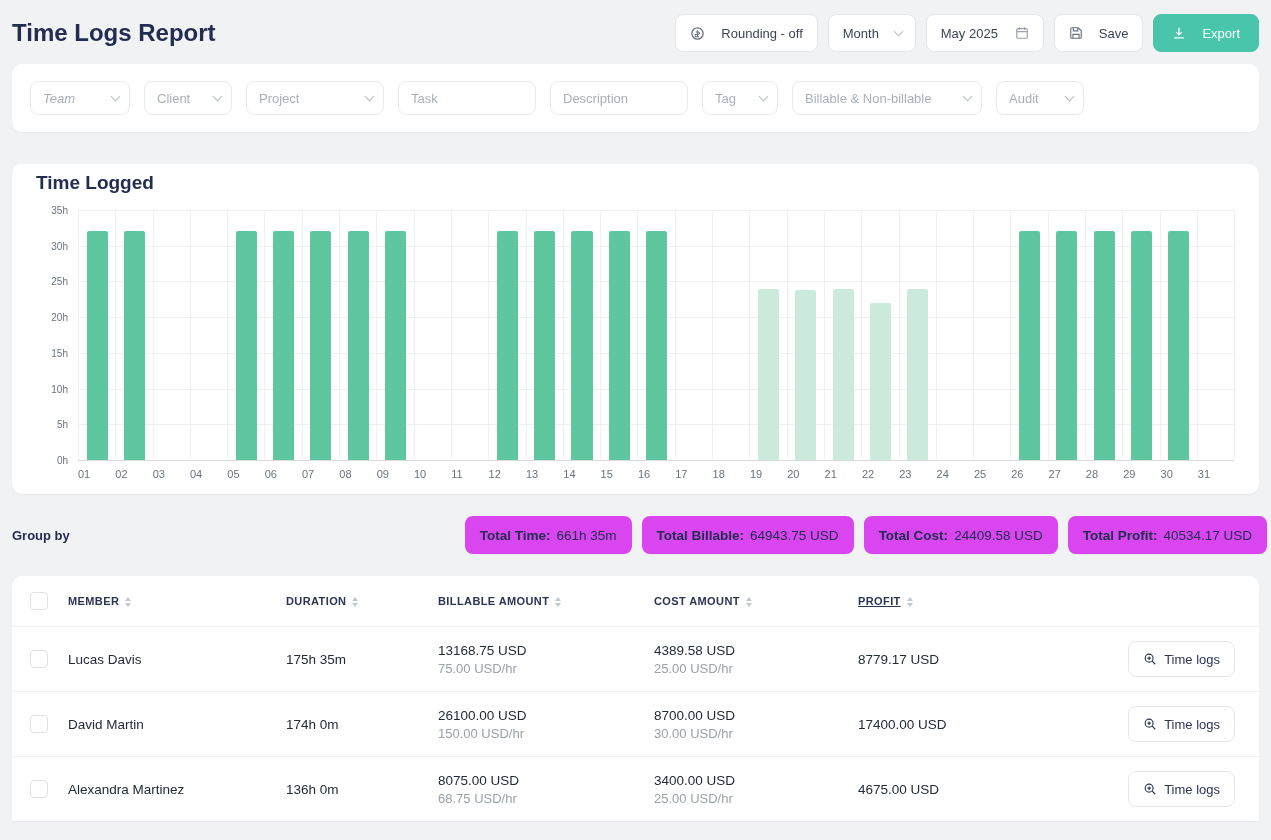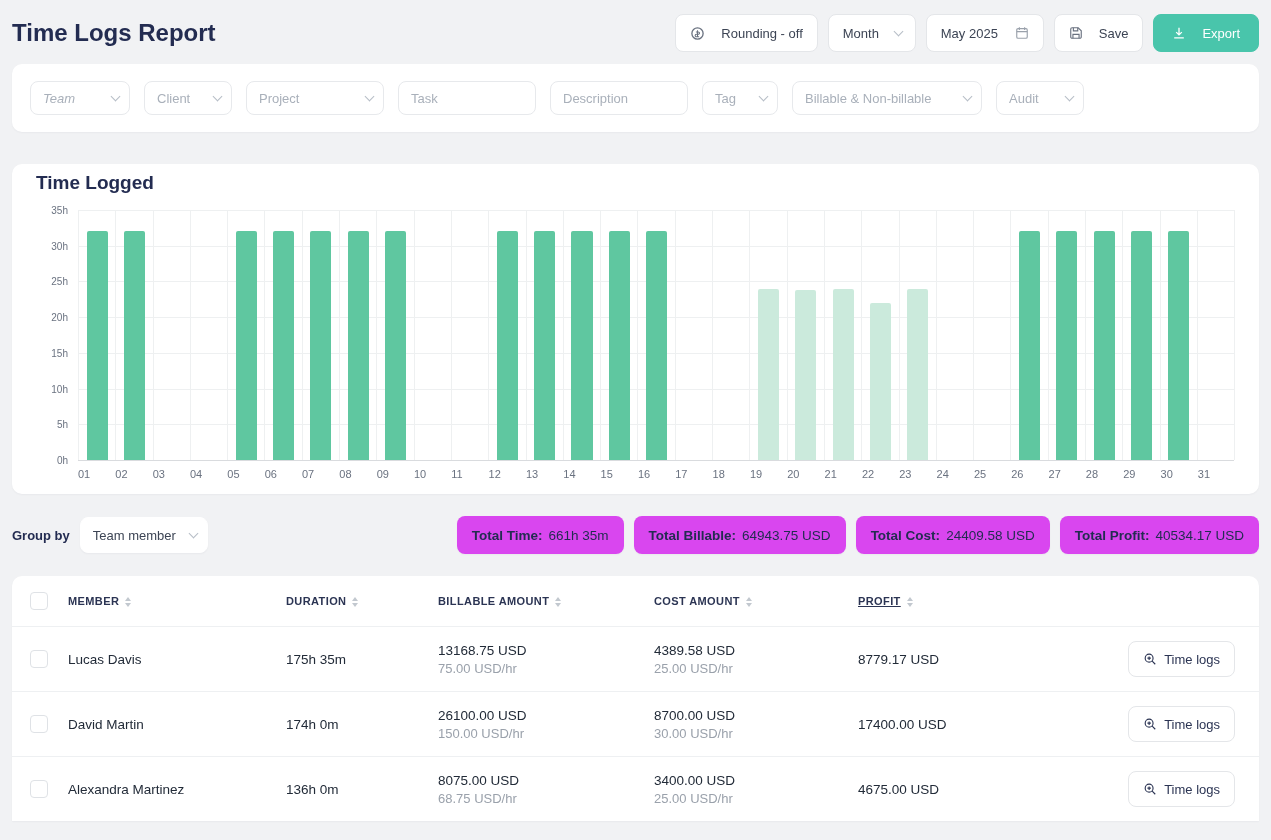--- a/index.html
+++ b/index.html
@@ -43,21 +43,21 @@
   .ylab { position:absolute; right:10px; transform:translateY(-50%); font-size:10px; color:#6a7280; }
   .plot { position:relative; height:250px; border-right:1px solid #eef0f1; }
   .hline { position:absolute; left:0; right:0; border-top:1px solid #eef0f1; }
   .hline.base { border-top-color:#d9dbde; }
   .columns { position:absolute; inset:0; display:flex; }
   .col { flex:1; border-left:1px solid #eef0f1; display:flex; align-items:flex-end; justify-content:center; }
   .bar { width:58%; border-radius:2px 2px 0 0; }
   .x-axis { grid-column:2; display:flex; padding-top:8px; }
   .xlab { flex:1; text-align:left; font-size:11px; color:#6a7280; }
   
-  .summary { display:flex; align-items:center; margin:22px 12px 0 12px; }
+  .summary { display:flex; align-items:center; margin:22px 4px 0 12px; }
   .group-label { font-size:13px; font-weight:700; color:#232c51; margin-right:10px; }
   .group-dd {
     background:#fff; border:1px solid #fff; border-radius:8px; height:36px; width:128px;
     display:flex; align-items:center; justify-content:space-between; padding:0 10px 0 12px;
     font-size:13px; color:#3c4454; cursor:pointer; box-shadow:0 1px 2px rgba(16,24,40,.04);
   }
   .stats { margin-left:auto; display:flex; gap:10px; }
   .stat {
     background:#d946ef; border-radius:8px; height:38px; display:flex; align-items:center;
     padding:0 15px; font-size:13.5px; gap:6px; box-shadow:0 1px 2px rgba(16,24,40,.04);
@@ -299,24 +299,20 @@
         <div class="xlab">28</div>
         <div class="xlab">29</div>
         <div class="xlab">30</div>
         <div class="xlab">31</div>
       </div>
   </div>
 </div>
 
 <div class="summary">
   <span class="group-label">Group by</span>
-  <div class="group-dd">
-    <span>Team member</span>
-    <span class="chev"></span>
-  </div>
   <div class="stats">
     <div class="stat">
       <b>Total Time:</b>
       <span>661h 35m</span>
     </div>
     <div class="stat">
       <b>Total Billable:</b>
       <span>64943.75 USD</span>
     </div>
     <div class="stat">

